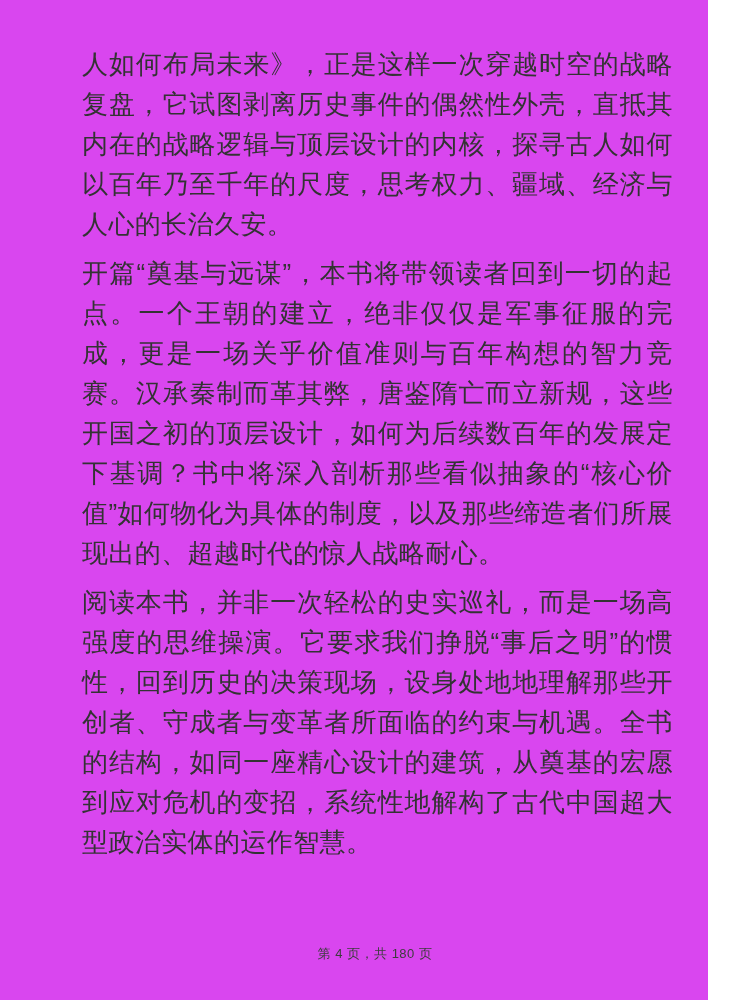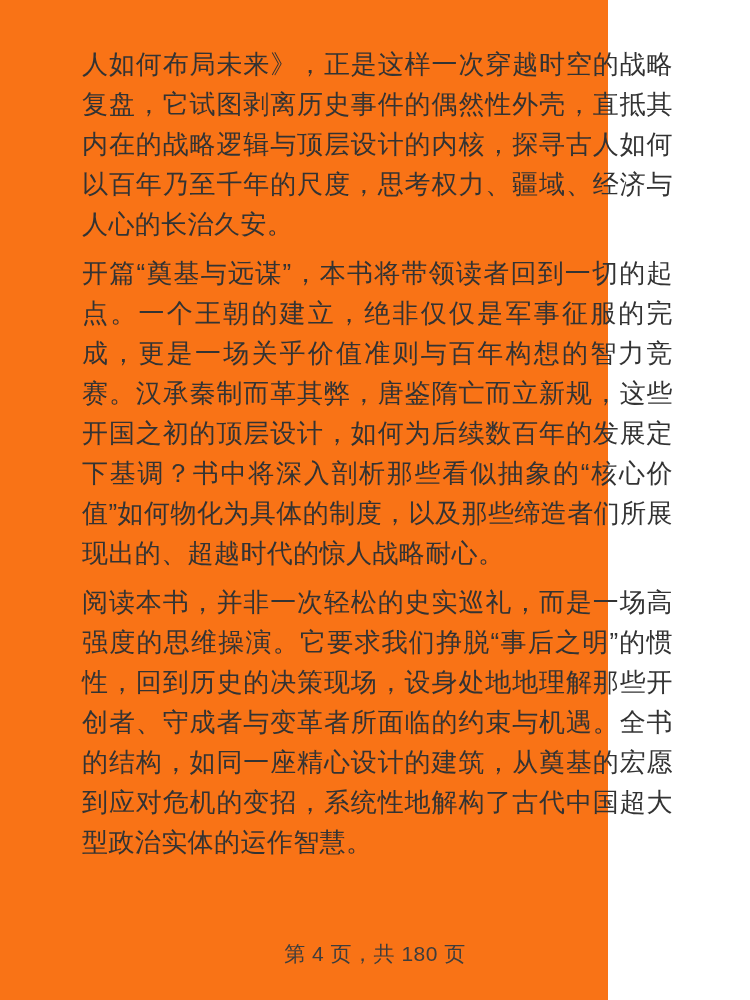--- a/index.html
+++ b/index.html
@@ -9,23 +9,23 @@
   }
   body {
     width: 750px;
     height: 1000px;
     overflow: hidden;
     font-family: "Liberation Sans", "DejaVu Sans", sans-serif;
     position: relative;
   }
   .page {
     position: relative;
-    width: 608px;
+    width: 708px;
     height: 1000px;
-    background: #f97316;
+    background: #d946ef;
   }
   .content {
     position: absolute;
     left: 82px;
     top: 44px;
     width: 591px;
   }
   .para {
     margin: 0 0 9px 0;
     font-size: 26px;
@@ -37,21 +37,21 @@
     word-break: break-all;
   }
   .footer {
     position: absolute;
     left: 0;
     top: 943px;
     width: 750px;
     text-align: center;
   }
   .page-indicator {
-    font-size: 21px;
+    font-size: 13px;
     line-height: 22px;
     color: #3d3d3d;
     letter-spacing: 0.5px;
   }
 </style>
 </head>
 <body>
 
 <div class="page">
 

